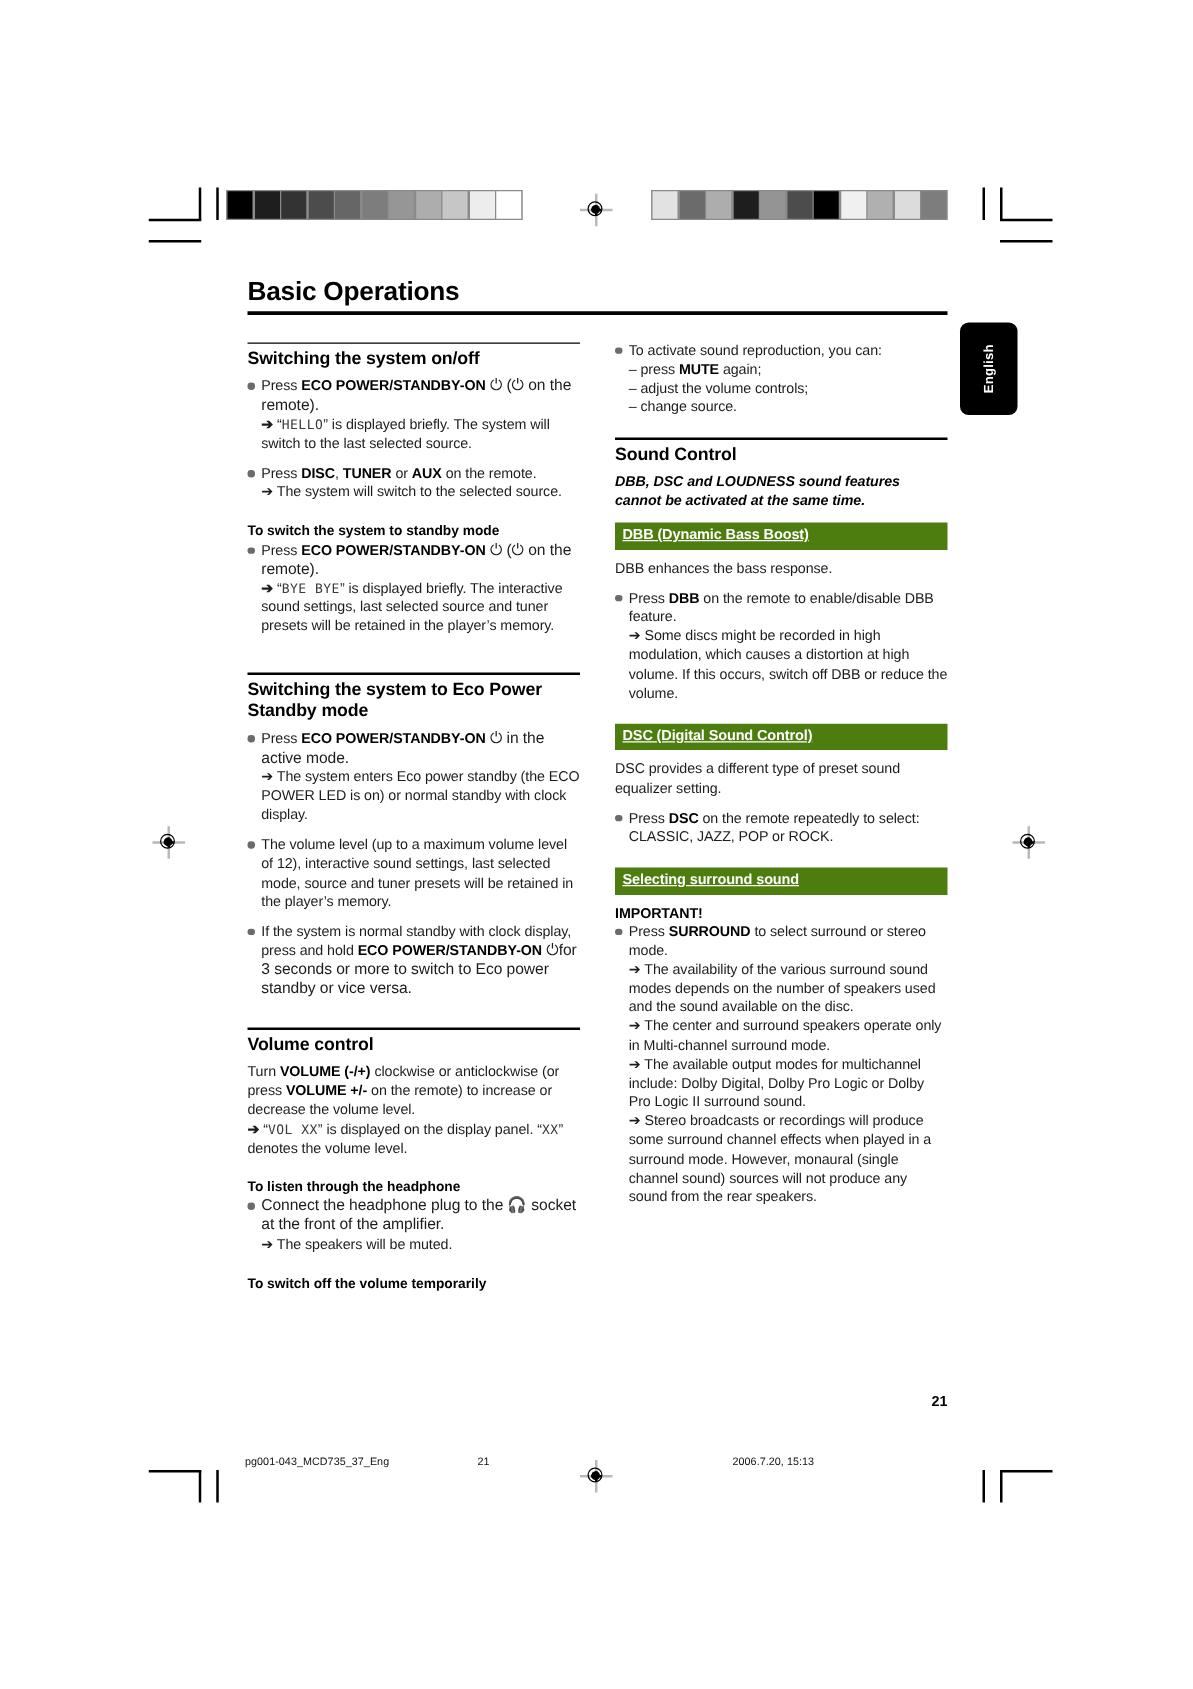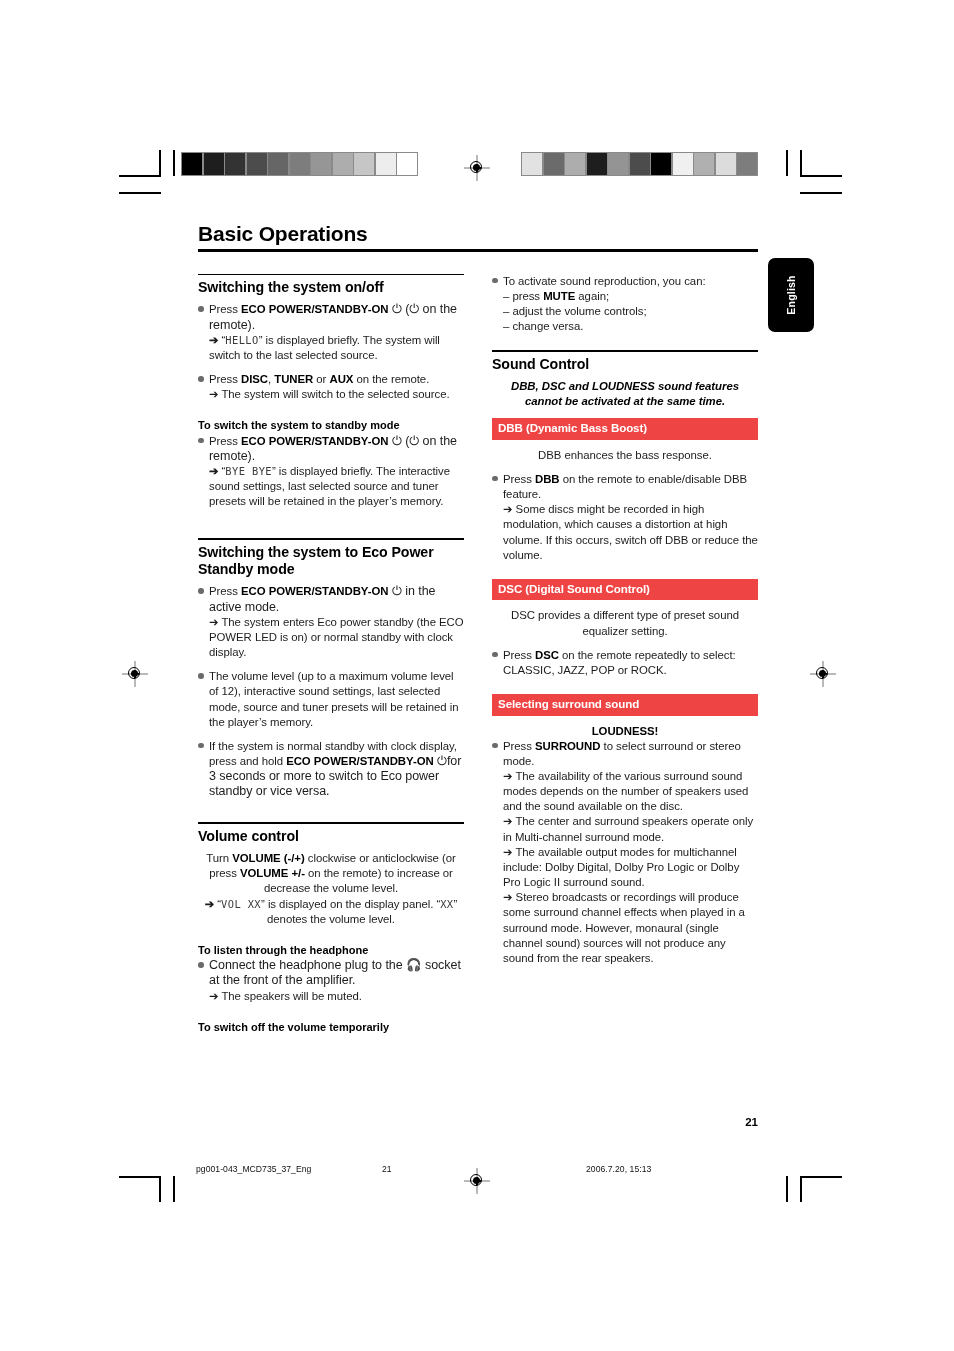--- a/index.html
+++ b/index.html
@@ -104,38 +104,38 @@
     letter-spacing: -0.1px;
   }
   h3.sub {
     font-size: 11px;
     font-weight: bold;
     margin: 0 0 1px 0;
     line-height: 1.3;
   }
 
   .graybar {
-    background: #ef4444;
+    background: #4d7c0f;
     color: #ffffff;
     font-size: 11.6px;
     font-weight: bold;
     padding: 3px 6px 4px 6px;
     line-height: 1.25;
     margin: 0 0 8px 0;
     letter-spacing: -0.1px;
+    text-decoration: underline;
   }
 
   
   p.t {
     font-size: 11.4px;
     line-height: 1.33;
     margin: 0 0 9px 0;
     color: #1c1c1c;
     letter-spacing: -0.05px;
-    text-align: center;
   }
   p.nogap { margin-bottom: 0; }
 
   .bullet-row {
     display: flex;
     margin: 0 0 9px 0;
     align-items: flex-start;
   }
   .bullet-row .dot {
     flex: 0 0 11px;
@@ -407,21 +407,21 @@
     <div class="col">
 
       <div class="bullet-row">
         <div class="dot">
             <i></i>
           </div>
         <div class="btxt">
           <span>To activate sound reproduction, you can:</span><br>
           <span><span>– press </span><b>MUTE</b><span> again;</span></span><br>
           <span>– adjust the volume  controls;</span><br>
-          <span>– change versa.</span>
+          <span>– change source.</span>
         </div>
       </div>
 
       <div class="spacer-sm"></div>
 
       <div class="h1-rule"></div>
       <h2 class="sec">Sound Control</h2>
       <p class="t"><span class="bi">DBB, DSC and LOUDNESS sound features cannot be activated at the same time.</span></p>
 
       <div class="graybar">DBB (Dynamic Bass Boost)</div>
@@ -448,21 +448,21 @@
           </div>
         <div class="btxt">
           <span>Press </span><b>DSC</b><span> on the remote repeatedly to select: CLASSIC, JAZZ, POP or ROCK.</span>
         </div>
       </div>
 
       <div class="spacer-sm"></div>
 
       <div class="graybar">Selecting surround sound</div>
 
-      <p class="t nogap"><b>LOUDNESS!</b></p>
+      <p class="t nogap"><b>IMPORTANT!</b></p>
 
       <div class="bullet-row">
         <div class="dot">
             <i></i>
           </div>
         <div class="btxt">
           <span>Press </span><b>SURROUND</b><span> to select surround or stereo mode.</span><br>
           <span>➔ The availability of the various surround sound modes depends on the number of speakers used and the sound available on the disc.</span><br>
           <span>➔ The center and surround speakers operate only in Multi-channel surround mode.</span><br>
           <span>➔ The available output modes for multichannel include: Dolby Digital, Dolby Pro Logic or Dolby Pro Logic II surround sound.</span><br>

